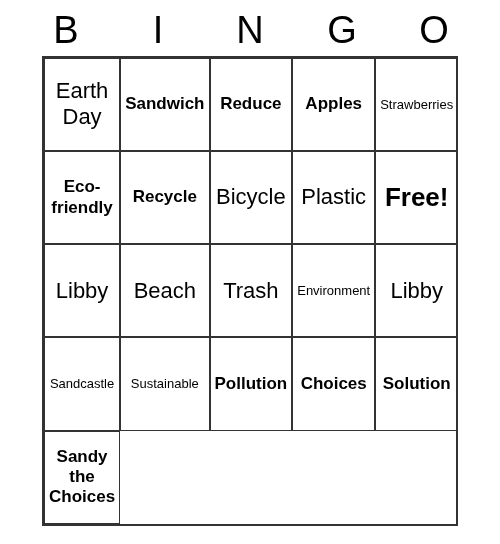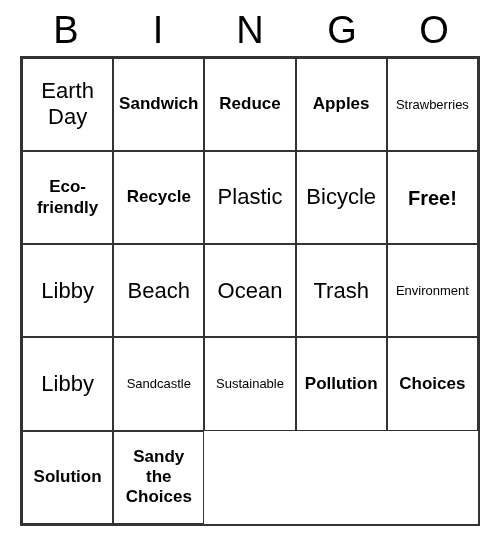--- a/index.html
+++ b/index.html
@@ -31,21 +31,21 @@
       text-align: center;
       font-size: 38px;
       font-weight: normal;
       line-height: 1.1;
     }
 
     .bingo-grid {
       display: grid;
       grid-template-columns: repeat(5, 1fr);
       grid-template-rows: repeat(5, 1fr);
-      width: 460px;
+      width: 416px;
       height: 470px;
       border: 2px solid #333;
     }
 
     .bingo-cell {
       border: 1px solid #333;
       display: flex;
       align-items: center;
       justify-content: center;
       text-align: center;
@@ -60,21 +60,21 @@
     .bingo-cell.medium-text {
       font-size: 17px;
       font-weight: bold;
     }
 
     .bingo-cell.small-text {
       font-size: 13px;
     }
 
     .bingo-cell.free-cell {
-      font-size: 20px;
+      font-size: 26px;
       font-weight: bold;
     }
   </style>
 </head>
 <body>
 
 <div class="bingo-header">
 <div class="bingo-letter">B</div>
     <div class="bingo-letter">I</div>
     <div class="bingo-letter">N</div>
@@ -82,26 +82,25 @@
     <div class="bingo-letter">O</div>
   </div>
 <div class="bingo-grid">
 <div class="bingo-cell large-text">Earth Day</div>
     <div class="bingo-cell medium-text">Sandwich</div>
     <div class="bingo-cell medium-text">Reduce</div>
     <div class="bingo-cell medium-text">Apples</div>
     <div class="bingo-cell small-text">Strawberries</div>
     <div class="bingo-cell medium-text">Eco-friendly</div>
     <div class="bingo-cell medium-text">Recycle</div>
+    <div class="bingo-cell large-text">Bicycle</div>
     <div class="bingo-cell large-text">Plastic</div>
-    <div class="bingo-cell large-text">Bicycle</div>
     <div class="bingo-cell free-cell">Free!</div>
     <div class="bingo-cell large-text">Libby</div>
     <div class="bingo-cell large-text">Beach</div>
-    <div class="bingo-cell large-text">Ocean</div>
     <div class="bingo-cell large-text">Trash</div>
     <div class="bingo-cell small-text">Environment</div>
     <div class="bingo-cell large-text">Libby</div>
     <div class="bingo-cell small-text">Sandcastle</div>
     <div class="bingo-cell small-text">Sustainable</div>
     <div class="bingo-cell medium-text">Pollution</div>
     <div class="bingo-cell medium-text">Choices</div>
     <div class="bingo-cell medium-text">Solution</div>
     <div class="bingo-cell medium-text">Sandy the Choices</div>
   </div>

